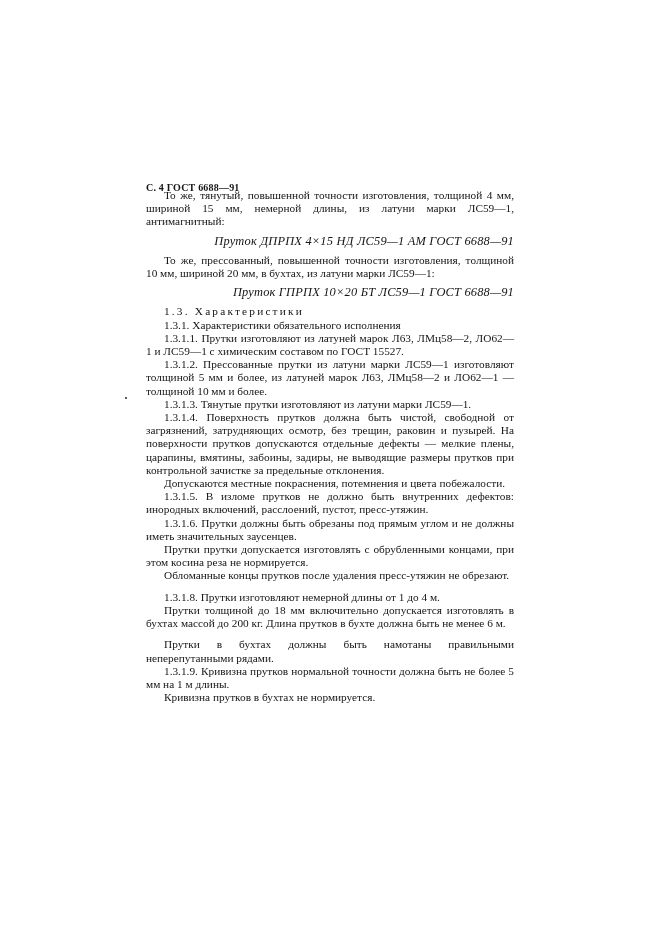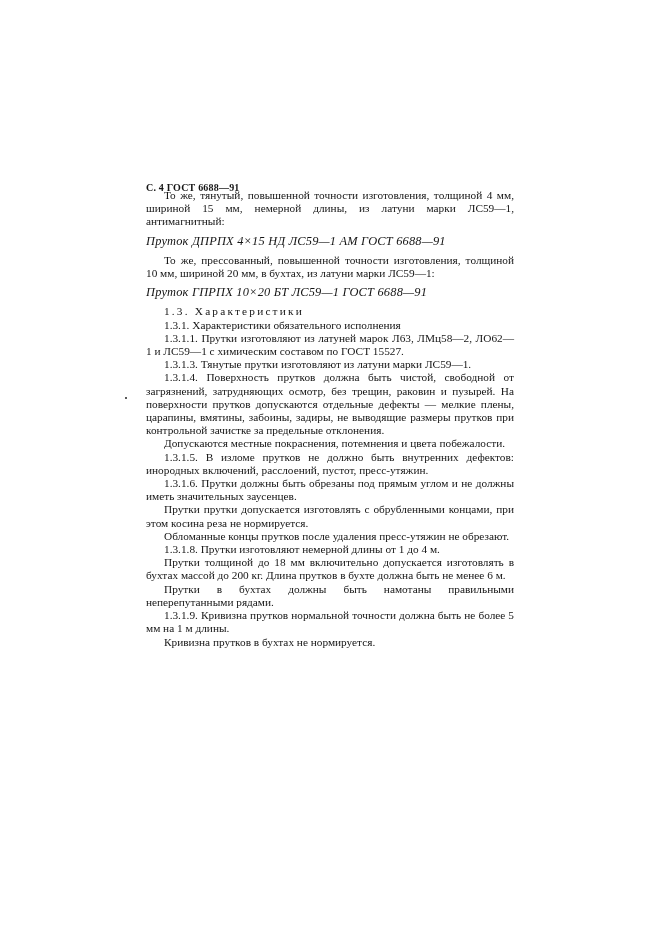--- a/index.html
+++ b/index.html
@@ -10,23 +10,23 @@
   }
   .page-header {
     position: absolute; left: 146px; top: 182px;
     font-size: 10px; font-weight: bold; letter-spacing: 0.2px;
   }
   .content {
     position: absolute; left: 146px; top: 189px; width: 368px;
     font-size: 11.3px; line-height: 13.2px; text-align: justify;
   }
   .content p { margin: 0; text-indent: 18px; }
-  .content p.sp { margin-top: 0; }
+  .content p.sp { margin-top: 8px; }
   .content p.designation {
-    text-align: left; text-indent: 0; font-style: italic;
+    text-align: right; text-indent: 0; font-style: italic;
     font-size: 12.4px; margin: 6px 0 6px 0; letter-spacing: 0.2px;
   }
   .content p.heading { letter-spacing: 2.2px; }
   .content p.subheading span.it { }
   .margin-dot {
     position: absolute; left: 125px; top: 397px; width: 2px; height: 2px;
     background: #222; border-radius: 1px;
   }
 </style>
 </head>
@@ -37,20 +37,21 @@
 <div class="margin-dot"></div>
 
 <div class="content">
   <p>То же, тянутый, повышенной точности изготовления, толщиной 4 мм, шириной 15 мм, немерной длины, из латуни марки ЛС59—1, антимагнитный:</p>
   <p class="designation">Пруток ДПРПХ 4×15 НД ЛС59—1 АМ ГОСТ 6688—91</p>
   <p>То же, прессованный, повышенной точности изготовления, толщиной 10 мм, шириной 20 мм, в бухтах, из латуни марки ЛС59—1:</p>
   <p class="designation">Пруток ГПРПХ 10×20 БТ ЛС59—1 ГОСТ 6688—91</p>
   <p class="heading">1.3. Характеристики</p>
   <p class="subheading"><span>1.3.1.</span> <span class="it">Характеристики обязательного исполнения</span></p>
   <p>1.3.1.1. Прутки изготовляют из латуней марок Л63, ЛМц58—2, ЛО62—1 и ЛС59—1 с химическим составом по ГОСТ 15527.</p>
+  <p>1.3.1.2. Прессованные прутки из латуни марки ЛС59—1 изготовляют толщиной 5 мм и более, из латуней марок Л63, ЛМц58—2 и ЛО62—1 — толщиной 10 мм и более.</p>
   <p>1.3.1.3. Тянутые прутки изготовляют из латуни марки ЛС59—1.</p>
   <p>1.3.1.4. Поверхность прутков должна быть чистой, свободной от загрязнений, затрудняющих осмотр, без трещин, раковин и пузырей. На поверхности прутков допускаются отдельные дефекты — мелкие плены, царапины, вмятины, забоины, задиры, не выводящие размеры прутков при контрольной зачистке за предельные отклонения.</p>
   <p>Допускаются местные покраснения, потемнения и цвета побежалости.</p>
   <p>1.3.1.5. В изломе прутков не должно быть внутренних дефектов: инородных включений, расслоений, пустот, пресс-утяжин.</p>
   <p>1.3.1.6. Прутки должны быть обрезаны под прямым углом и не должны иметь значительных заусенцев.</p>
   <p>Прутки прутки допускается изготовлять с обрубленными концами, при этом косина реза не нормируется.</p>
   <p>Обломанные концы прутков после удаления пресс-утяжин не обрезают.</p>
   <p class="sp">1.3.1.8. Прутки изготовляют немерной длины от 1 до 4 м.</p>
   <p>Прутки толщиной до 18 мм включительно допускается изготовлять в бухтах массой до 200 кг. Длина прутков в бухте должна быть не менее 6 м.</p>
   <p class="sp">Прутки в бухтах должны быть намотаны правильными неперепутанными рядами.</p>

